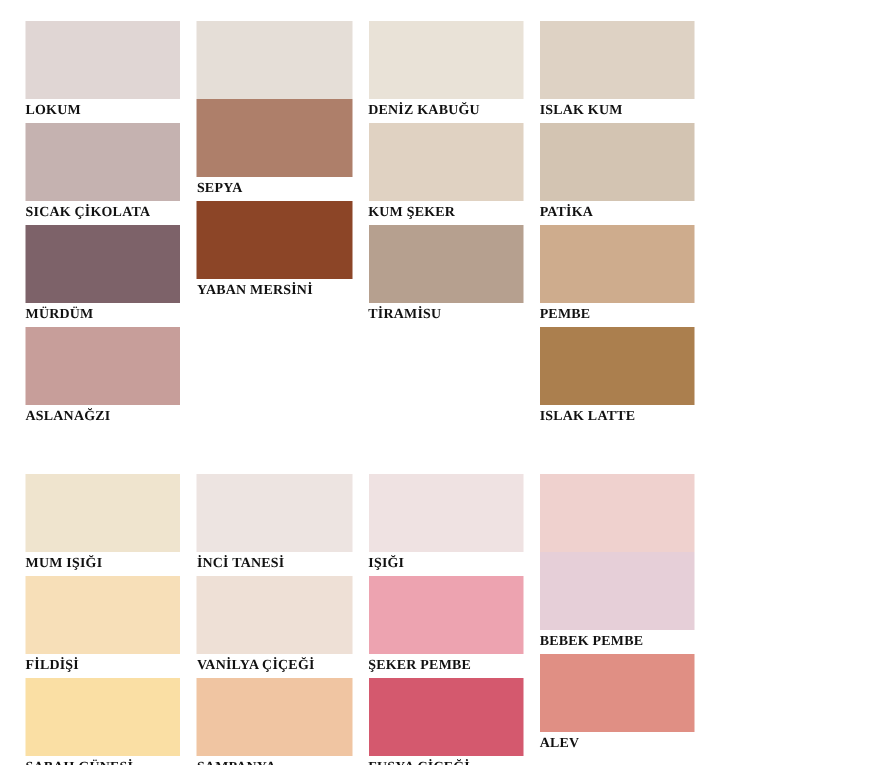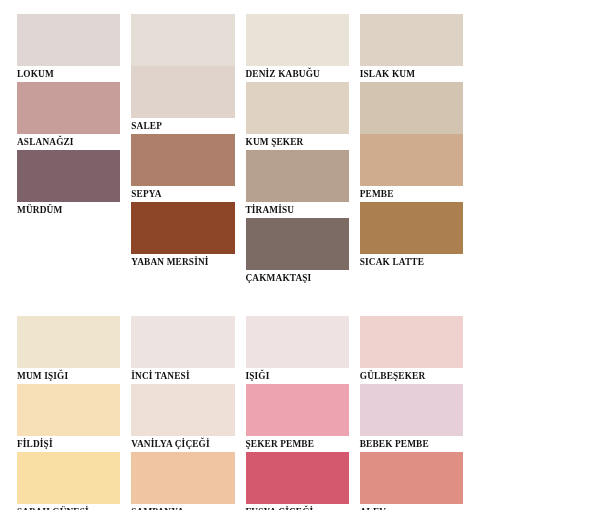--- a/index.html
+++ b/index.html
@@ -70,35 +70,35 @@
 
 <div class="palette-page">
 
   <div class="palette-block block-top" id="block-0">
       <div class="palette-column">
         <div class="swatch-cell">
           <div class="swatch-chip" style="background-color: rgb(224, 214, 212);"></div>
           <div class="swatch-label">LOKUM</div>
         </div>
         <div class="swatch-cell">
+          <div class="swatch-chip" style="background-color: rgb(197, 178, 176);"></div>
+          <div class="swatch-label">SICAK ÇİKOLATA</div>
+        </div>
+        <div class="swatch-cell">
+          <div class="swatch-chip" style="background-color: rgb(125, 98, 105);"></div>
+          <div class="swatch-label">MÜRDÜM</div>
+        </div>
+        <div class="swatch-cell">
           <div class="swatch-chip" style="background-color: rgb(199, 158, 154);"></div>
           <div class="swatch-label">ASLANAĞZI</div>
         </div>
-        <div class="swatch-cell">
-          <div class="swatch-chip" style="background-color: rgb(125, 98, 105);"></div>
-          <div class="swatch-label">MÜRDÜM</div>
-        </div>
       </div>
       <div class="palette-column">
         <div class="swatch-cell">
           <div class="swatch-chip" style="background-color: rgb(229, 222, 215);"></div>
-        </div>
-        <div class="swatch-cell">
-          <div class="swatch-chip" style="background-color: rgb(224, 211, 204);"></div>
-          <div class="swatch-label">SALEP</div>
         </div>
         <div class="swatch-cell">
           <div class="swatch-chip" style="background-color: rgb(174, 127, 106);"></div>
           <div class="swatch-label">SEPYA</div>
         </div>
         <div class="swatch-cell">
           <div class="swatch-chip" style="background-color: rgb(140, 69, 39);"></div>
           <div class="swatch-label">YABAN MERSİNİ</div>
         </div>
       </div>
@@ -108,40 +108,37 @@
           <div class="swatch-label">DENİZ KABUĞU</div>
         </div>
         <div class="swatch-cell">
           <div class="swatch-chip" style="background-color: rgb(224, 210, 194);"></div>
           <div class="swatch-label">KUM ŞEKER</div>
         </div>
         <div class="swatch-cell">
           <div class="swatch-chip" style="background-color: rgb(182, 160, 143);"></div>
           <div class="swatch-label">TİRAMİSU</div>
         </div>
-        <div class="swatch-cell">
-          <div class="swatch-chip" style="background-color: rgb(123, 107, 100);"></div>
-          <div class="swatch-label">ÇAKMAKTAŞI</div>
-        </div>
       </div>
       <div class="palette-column">
         <div class="swatch-cell">
           <div class="swatch-chip" style="background-color: rgb(222, 210, 196);"></div>
           <div class="swatch-label">ISLAK KUM</div>
         </div>
         <div class="swatch-cell">
           <div class="swatch-chip" style="background-color: rgb(211, 196, 178);"></div>
+          <div class="swatch-label">PATİKA</div>
         </div>
         <div class="swatch-cell">
           <div class="swatch-chip" style="background-color: rgb(206, 172, 141);"></div>
           <div class="swatch-label">PEMBE</div>
         </div>
         <div class="swatch-cell">
           <div class="swatch-chip" style="background-color: rgb(171, 127, 78);"></div>
-          <div class="swatch-label">SICAK LATTE</div>
+          <div class="swatch-label">ISLAK LATTE</div>
         </div>
       </div>
     </div>
 
   <div class="block-gap"></div>
 
   <div class="palette-block block-bottom" id="block-1">
       <div class="palette-column">
         <div class="swatch-cell">
           <div class="swatch-chip" style="background-color: rgb(239, 228, 206);"></div>
@@ -180,21 +177,20 @@
           <div class="swatch-label">ŞEKER PEMBE</div>
         </div>
         <div class="swatch-cell">
           <div class="swatch-chip" style="background-color: rgb(212, 89, 110);"></div>
           <div class="swatch-label">FUŞYA ÇİÇEĞİ</div>
         </div>
       </div>
       <div class="palette-column">
         <div class="swatch-cell">
           <div class="swatch-chip" style="background-color: rgb(239, 209, 206);"></div>
-          <div class="swatch-label">GÜLBEŞEKER</div>
         </div>
         <div class="swatch-cell">
           <div class="swatch-chip" style="background-color: rgb(230, 207, 216);"></div>
           <div class="swatch-label">BEBEK PEMBE</div>
         </div>
         <div class="swatch-cell">
           <div class="swatch-chip" style="background-color: rgb(224, 143, 132);"></div>
           <div class="swatch-label">ALEV</div>
         </div>
       </div>

